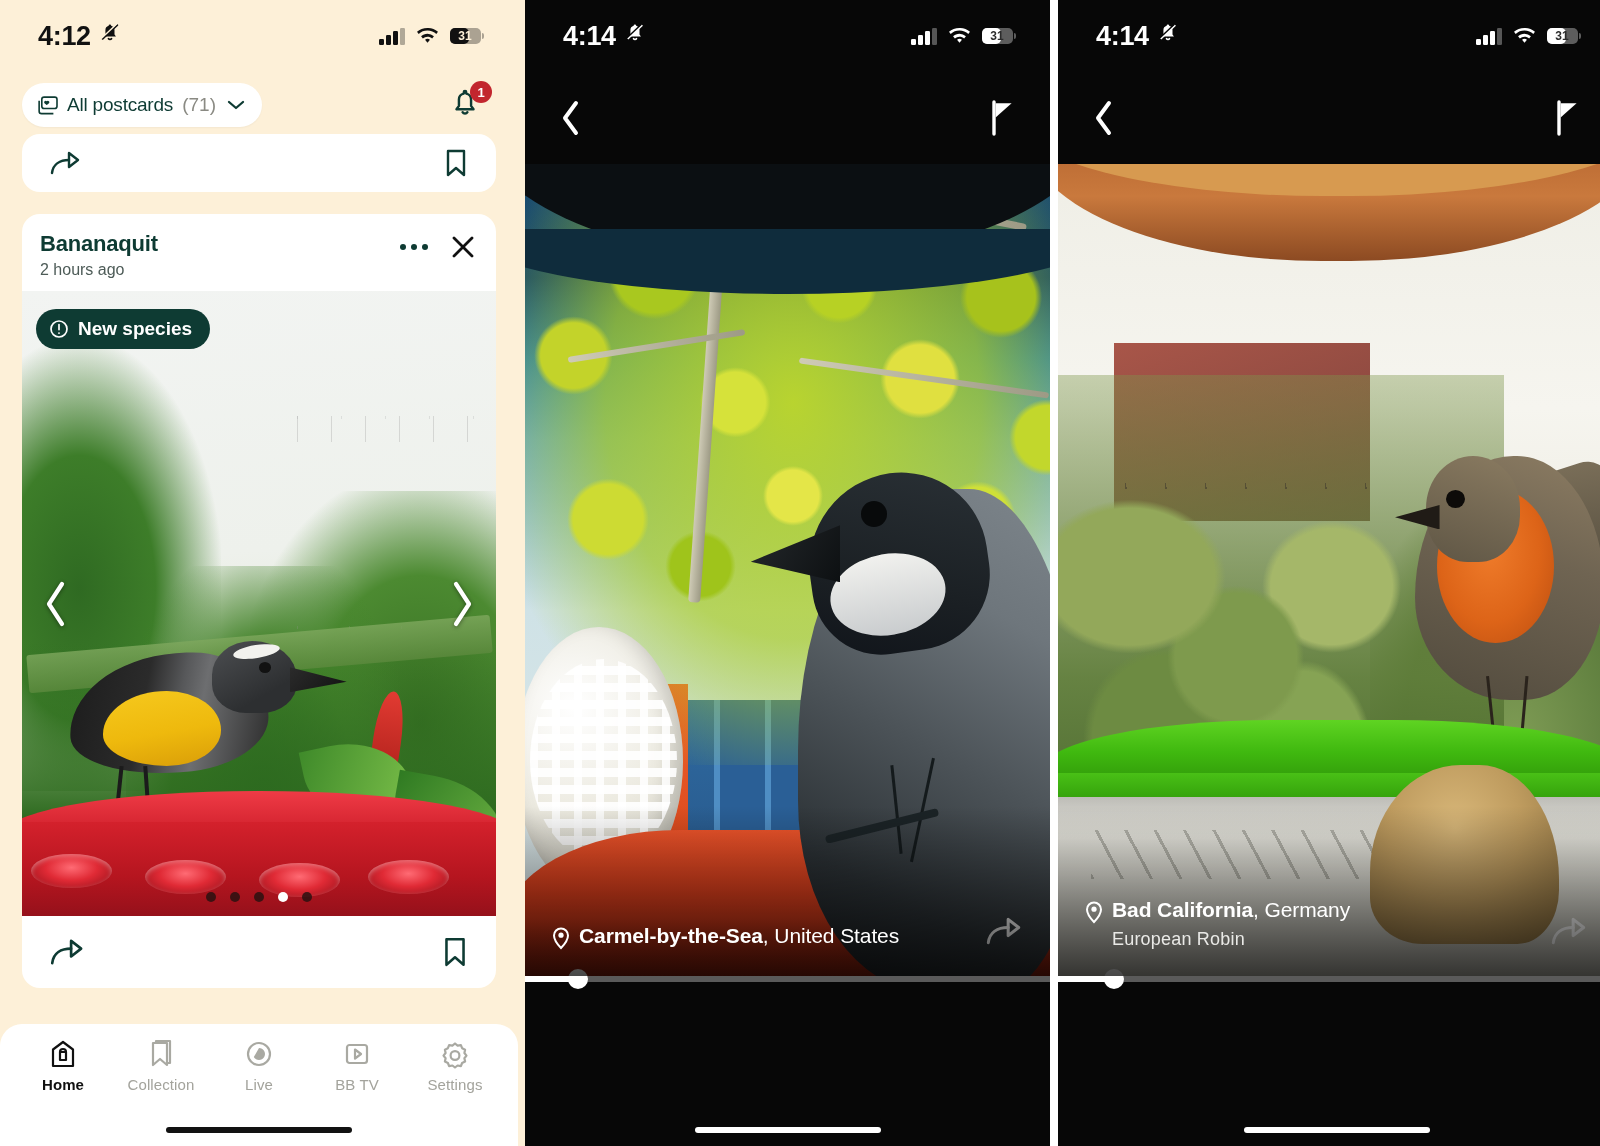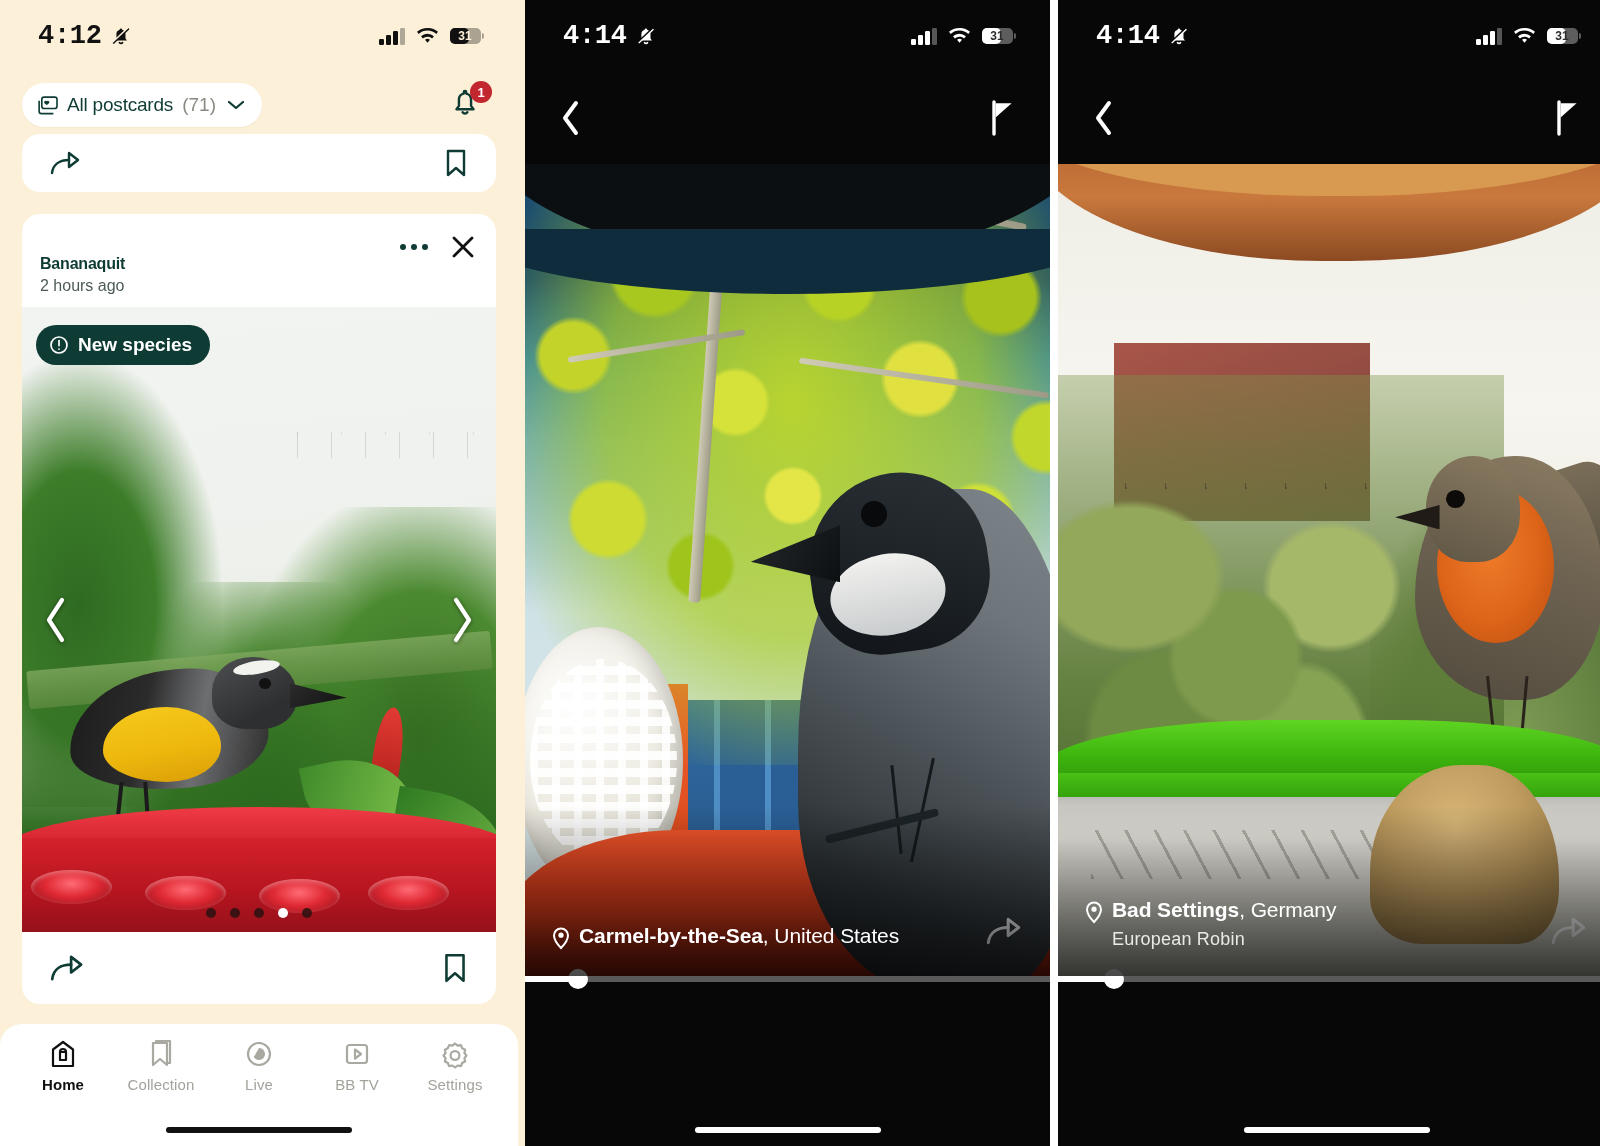--- a/index.html
+++ b/index.html
@@ -13,21 +13,21 @@
 
   
   .panel { position: relative; height: 1146px; overflow: hidden; flex: none; }
 
   
   #panel-left { width: 518px; background: #FDF0D8; }
   .statusbar {
     height: 72px; display: flex; align-items: center;
     padding: 0 34px 0 38px; justify-content: space-between;
   }
-  .sb-left { display: flex; align-items: center; gap: 8px; font-family: Liberation Mono, monospace; }
+  .sb-left { display: flex; align-items: flex-start; gap: 8px; }
   .sb-time { font-size: 27px; font-weight: 700; letter-spacing: -0.3px; }
   .sb-right { display: flex; gap: 11px; }
   .dark .sb-time, .dark .sb-left { color: #fff; }
 
   
   .sig { display: flex; align-items: flex-end; gap: 2.5px; height: 17px; }
   .sig i { display:block; width: 4.5px; border-radius: 1.2px; background: currentColor; }
   .sig i:nth-child(1){ height: 6px; }
   .sig i:nth-child(2){ height: 10px; }
   .sig i:nth-child(3){ height: 14px; }
@@ -59,21 +59,21 @@
 
   
   .card-peek { margin: 0 22px; background: #fff; border-radius: 18px 18px 18px 18px;
                height: 58px; display: flex; align-items: center;
                justify-content: space-between; padding: 0 28px; position: relative; top: -4px; }
 
   
   .card { margin: 18px 22px 0; background: #fff; border-radius: 18px; overflow: hidden; }
   .card-head { padding: 17px 20px 12px 18px; display: flex;
                justify-content: space-between; align-items: flex-start; }
-  .card-title { font-size: 16px; font-weight: 700; color: #0E3B33; letter-spacing: -0.2px; margin-top: 24px; }
+  .card-title { font-size: 22px; font-weight: 700; color: #0E3B33; letter-spacing: -0.2px; }
   .card-sub { font-size: 16px; color: #4D5B57; margin-top: 4px; }
   .card-head-actions { display: flex; align-items: center; gap: 22px; padding-top: 3px;}
   .dots3 { display:flex; gap:5px; }
   .dots3 i { width:6px;height:6px;border-radius:50%;background:#0E3B33;display:block; }
 
   .photo { position: relative; width: 100%; height: 625px; overflow: hidden; }
   .badge-new { position: absolute; left: 14px; top: 18px; z-index: 4;
                background: #0E3B33; color: #fff; border-radius: 22px;
                padding: 9px 18px 9px 13px; display:flex; align-items:center; gap:9px;
                font-size: 19px; font-weight: 600; }
@@ -708,21 +708,21 @@
 
       <div class="caption">
         <div class="cap-row">
           <span style="margin-top:2px">
             <svg width="20" height="24" viewBox="0 0 20 24" fill="none" stroke="#fff" stroke-width="2">
               <path d="M10 22s7-7.4 7-12.6A7 7 0 0 0 3 9.4C3 14.6 10 22 10 22z"></path>
               <circle cx="10" cy="9.2" r="2.6" fill="#fff" stroke="none"></circle>
             </svg>
           </span>
           <span class="cap-loc">
-            <b>Bad Settings</b><span>, Germany</span>
+            <b>Bad California</b><span>, Germany</span>
           </span>
         </div>
         <div class="cap-species">European Robin</div>
       </div>
 
       <span class="cap-share">
         <svg width="42" height="34" viewBox="0 0 36 28" fill="none" stroke="#fff" stroke-width="2.6" stroke-linecap="round" stroke-linejoin="round">
           <path d="M2 24c1-9 8-13 17-13"></path>
             <path d="M19 4l9 7-9 7z"></path>
         </svg>

